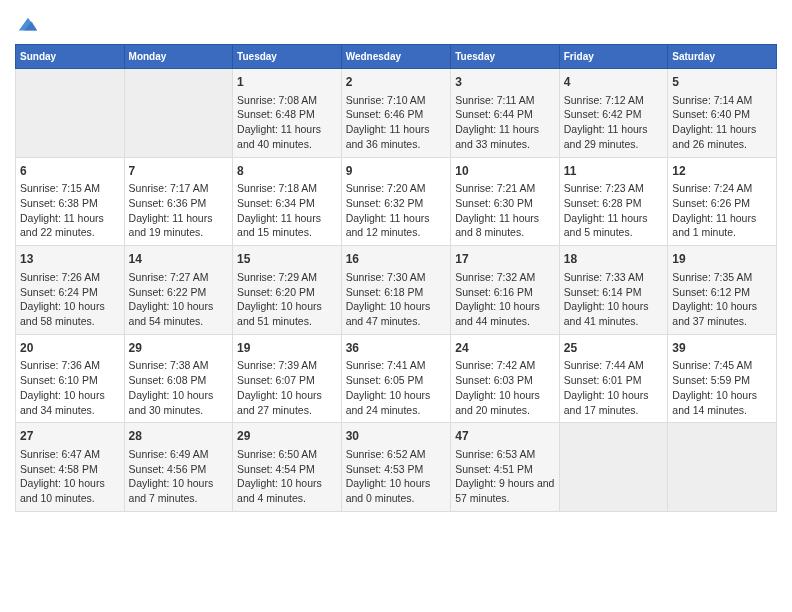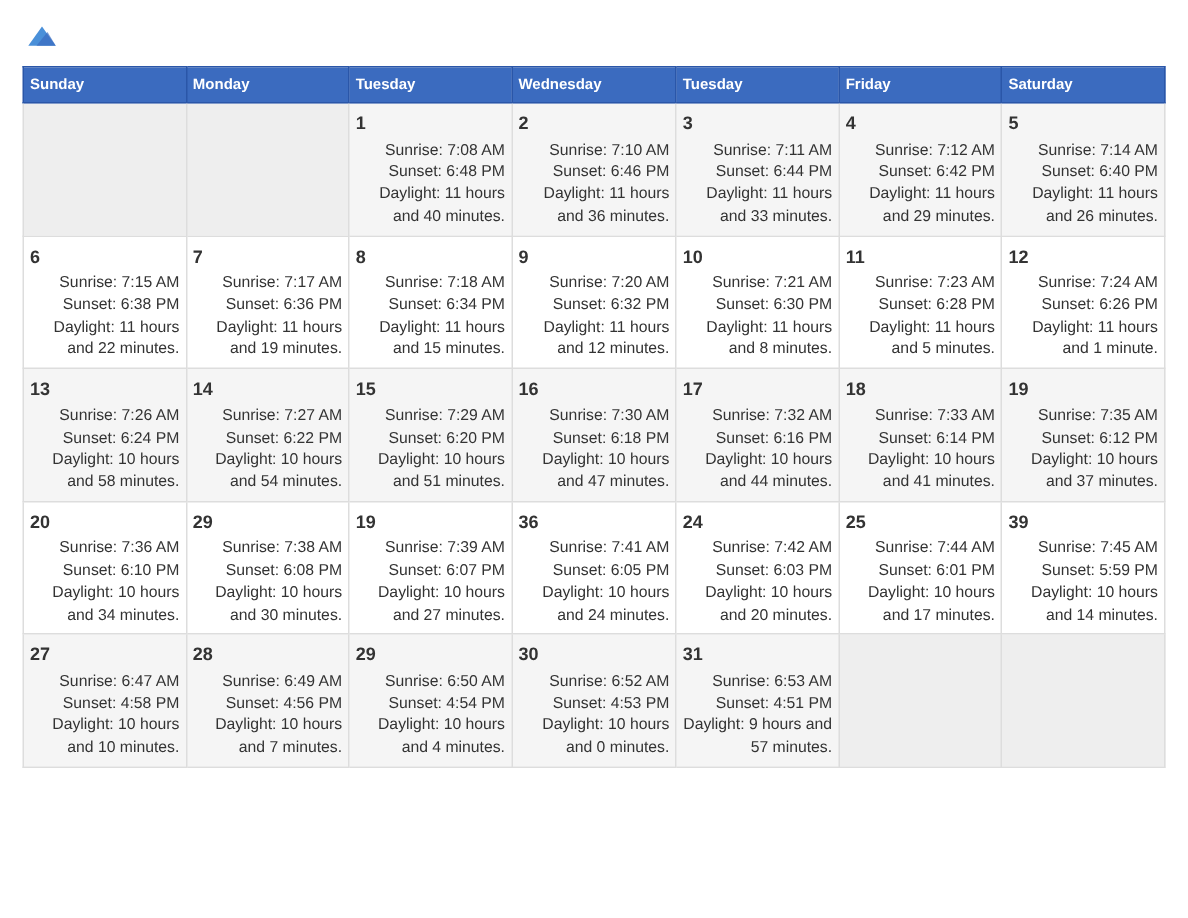--- a/index.html
+++ b/index.html
@@ -87,21 +87,20 @@
     }
     .day-number {
       font-weight: bold;
       font-size: 12px;
       display: block;
       margin-bottom: 2px;
     }
     .day-info {
       font-size: 10.5px;
       color: #333;
-      text-align: right;
     }
     .empty-cell {
       background: #f9f9f9;
     }
     
     tr.week-odd td { background-color: #f5f5f5; }
     tr.week-even td { background-color: #fff; }
     tr.week-odd td.empty-cell { background-color: #eeeeee; }
   </style>
 </head>
@@ -264,20 +263,20 @@
         </td>
         <td>
           <span class="day-number">29</span>
           <div class="day-info">Sunrise: 6:50 AM<br>Sunset: 4:54 PM<br>Daylight: 10 hours and 4 minutes.</div>
         </td>
         <td>
           <span class="day-number">30</span>
           <div class="day-info">Sunrise: 6:52 AM<br>Sunset: 4:53 PM<br>Daylight: 10 hours and 0 minutes.</div>
         </td>
         <td>
-          <span class="day-number">31</span>
+          <span class="day-number">47</span>
           <div class="day-info">Sunrise: 6:53 AM<br>Sunset: 4:51 PM<br>Daylight: 9 hours and 57 minutes.</div>
         </td>
         <td class="empty-cell"></td>
         <td class="empty-cell"></td>
       </tr>
     </tbody>
 </table>
 
 </body></html>

